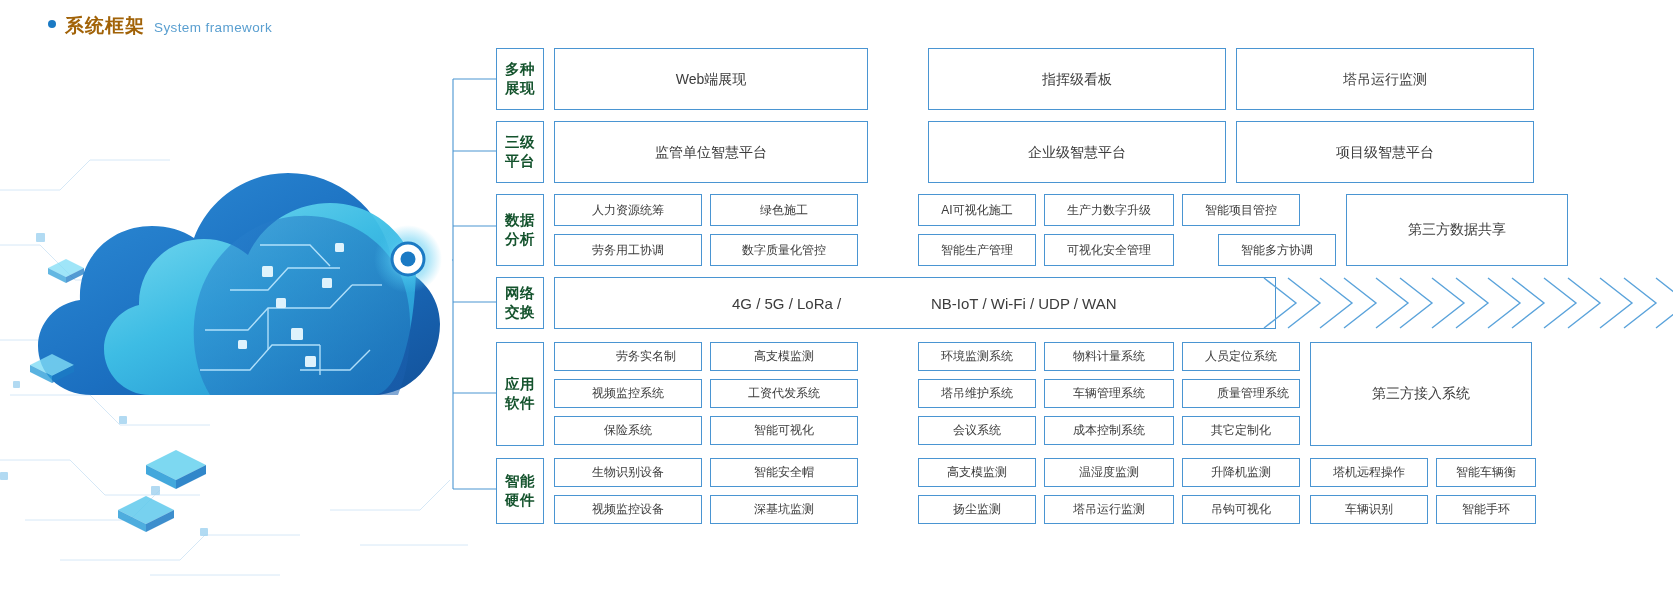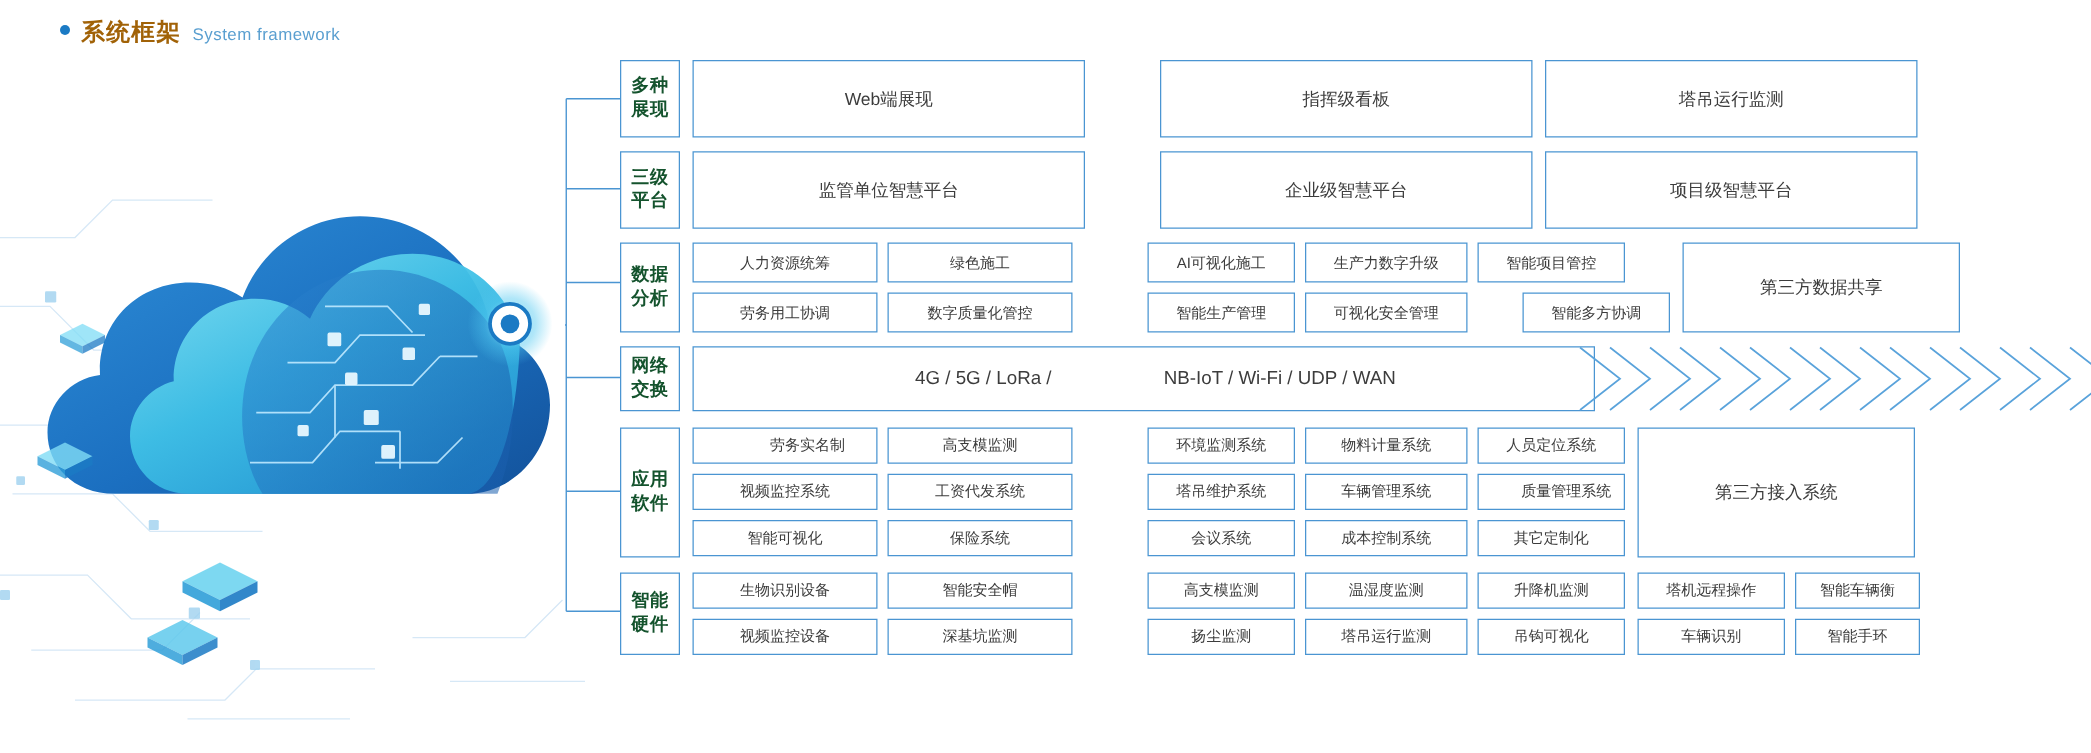--- a/index.html
+++ b/index.html
@@ -426,22 +426,22 @@
         <div class="grp">
           <div class="grp-row">
             <div class="box" style="width:148px;height:29px;padding-left:36px;">劳务实名制</div>
             <div class="box" style="width:148px;height:29px;">高支模监测</div>
           </div>
           <div class="grp-row">
             <div class="box" style="width:148px;height:29px;">视频监控系统</div>
             <div class="box" style="width:148px;height:29px;">工资代发系统</div>
           </div>
           <div class="grp-row">
+            <div class="box" style="width:148px;height:29px;">保险系统</div>
             <div class="box" style="width:148px;height:29px;">智能可视化</div>
-            <div class="box" style="width:148px;height:29px;">保险系统</div>
           </div>
         </div>
 
         <div class="grp" style="margin-left:60px;">
           <div class="grp-row">
             <div class="box" style="width:118px;height:29px;">环境监测系统</div>
             <div class="box" style="width:130px;height:29px;">物料计量系统</div>
             <div class="box" style="width:118px;height:29px;">人员定位系统</div>
           </div>
           <div class="grp-row">

